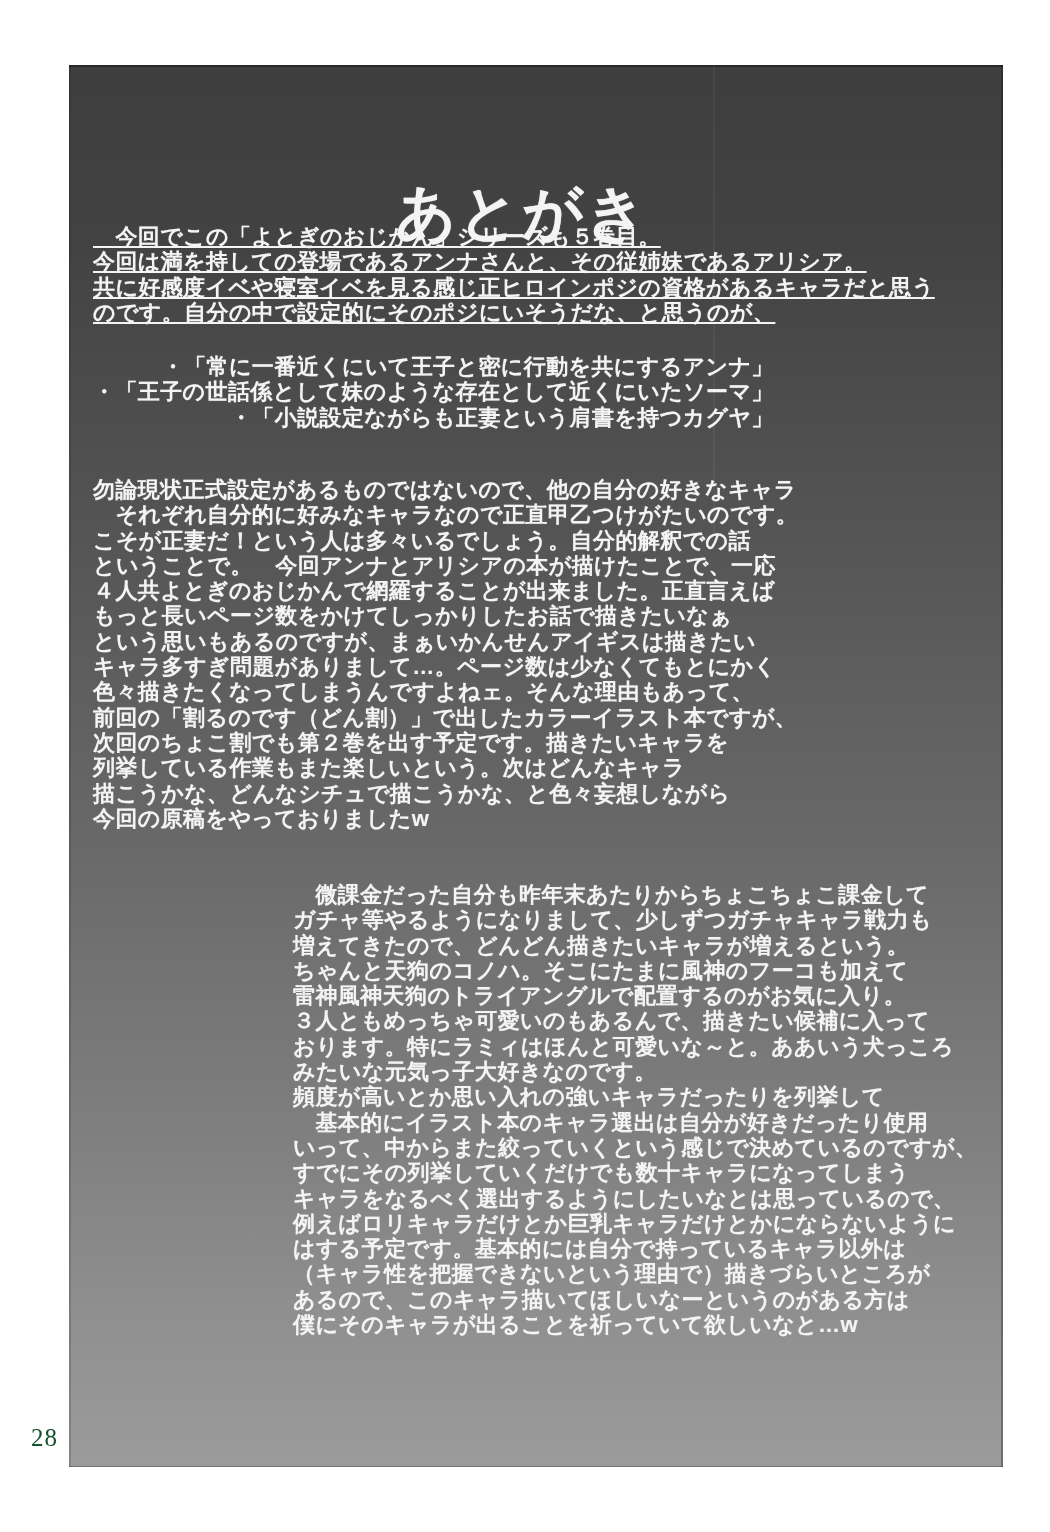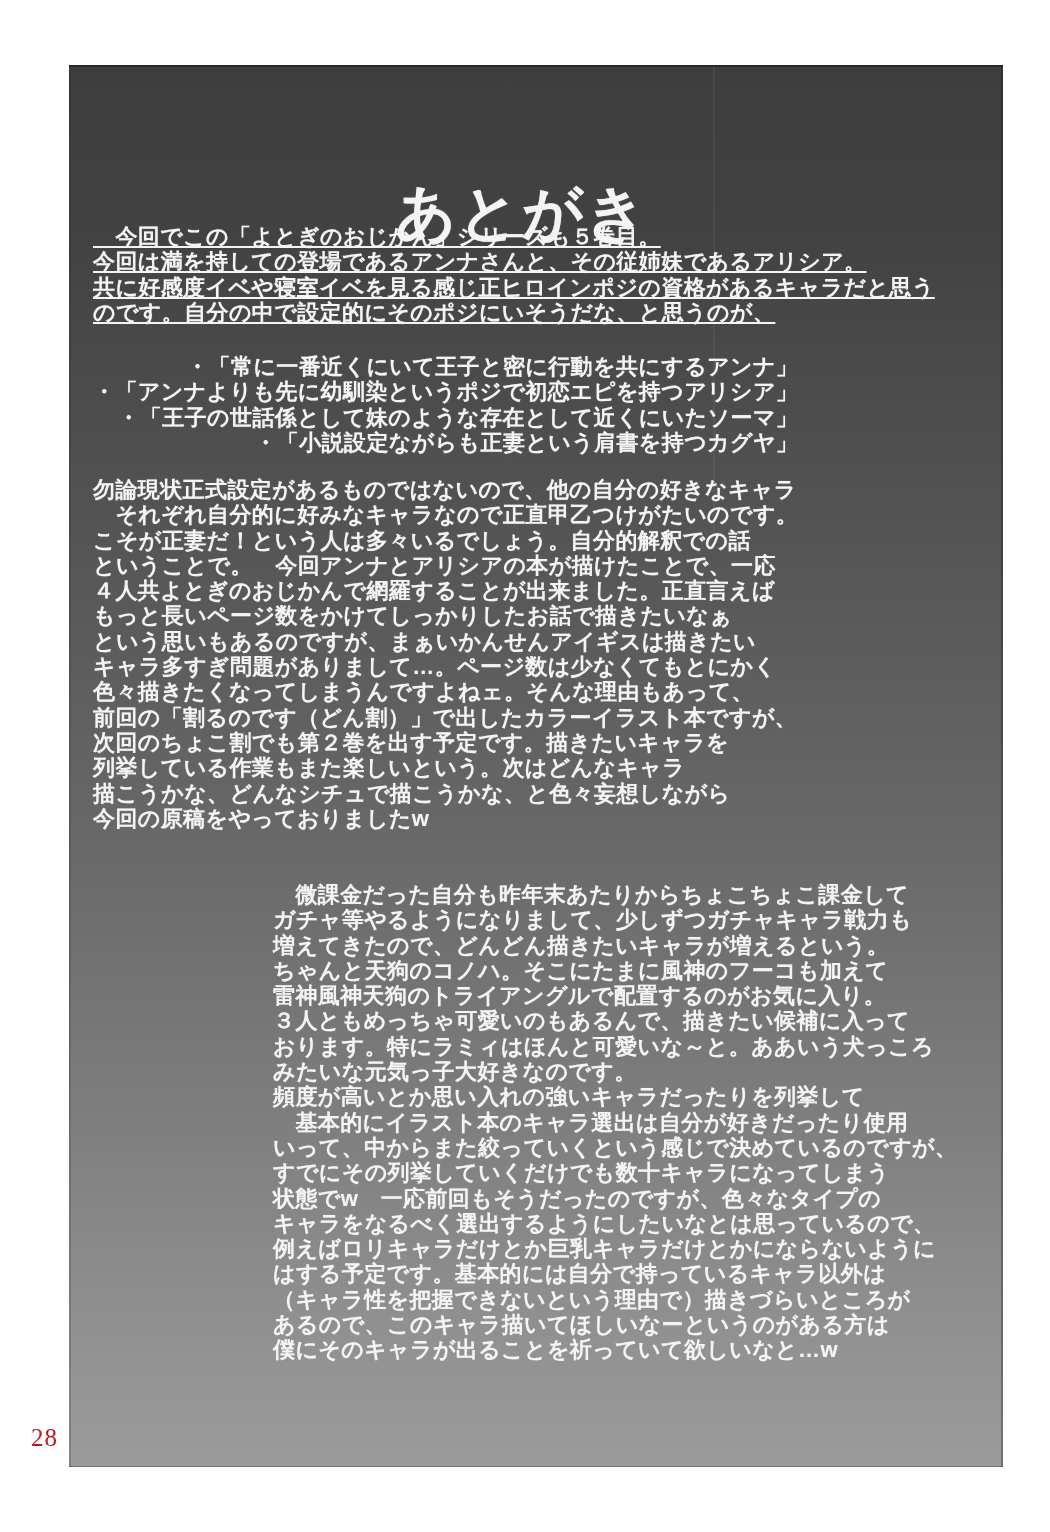--- a/index.html
+++ b/index.html
@@ -64,28 +64,28 @@
     font-size: 22px;
     font-weight: bold;
     line-height: 25.3px;
     letter-spacing: 0.4px;
     text-shadow: 0 0 1px rgba(255,255,255,0.35);
   }
   .txt div { white-space: pre; }
   .p1      { left: 24px;  top: 159px; text-decoration: underline; }
   .bullets { left: 24px;  top: 289px; text-align: right; }
   .p2      { left: 24px;  top: 412px; }
-  .p3      { left: 204px; top: 817px; }
+  .p3      { left: 224px; top: 817px; }
   .page-number {
     position: absolute;
     left: 31px;
     top: 1424px;
     font-family: "Liberation Serif", "DejaVu Serif", serif;
     font-size: 25px;
-    color: #b91c1c;
+    color: #14532d;
     letter-spacing: 1px;
   }
 </style>
 </head>
 <body>
 
 <div class="page">
   <div class="page-number">28</div>
 
   <div class="panel">
@@ -95,21 +95,20 @@
 
     <div class="txt p1">
         <div>　今回でこの「よとぎのおじかん」シリーズも５巻目。</div>
         <div>今回は満を持しての登場であるアンナさんと、その従姉妹であるアリシア。</div>
         <div>共に好感度イベや寝室イベを見る感じ正ヒロインポジの資格があるキャラだと思う</div>
         <div>のです。自分の中で設定的にそのポジにいそうだな、と思うのが、</div>
       </div>
 
     <div class="txt bullets">
         <div>・「常に一番近くにいて王子と密に行動を共にするアンナ」</div>
-        <div>・「アンナよりも先に幼馴染というポジで初恋エピを持つアリシア」</div>
         <div>・「王子の世話係として妹のような存在として近くにいたソーマ」</div>
         <div>・「小説設定ながらも正妻という肩書を持つカグヤ」</div>
       </div>
 
     <div class="txt p2">
         <div>勿論現状正式設定があるものではないので、他の自分の好きなキャラ</div>
         <div>　それぞれ自分的に好みなキャラなので正直甲乙つけがたいのです。</div>
         <div>こそが正妻だ！という人は多々いるでしょう。自分的解釈での話</div>
         <div>ということで。　今回アンナとアリシアの本が描けたことで、一応</div>
         <div>４人共よとぎのおじかんで網羅することが出来ました。正直言えば</div>
@@ -130,21 +129,20 @@
         <div>増えてきたので、どんどん描きたいキャラが増えるという。</div>
         <div>ちゃんと天狗のコノハ。そこにたまに風神のフーコも加えて</div>
         <div>雷神風神天狗のトライアングルで配置するのがお気に入り。</div>
         <div>３人ともめっちゃ可愛いのもあるんで、描きたい候補に入って</div>
         <div>おります。特にラミィはほんと可愛いな～と。ああいう犬っころ</div>
         <div>みたいな元気っ子大好きなのです。</div>
         <div>頻度が高いとか思い入れの強いキャラだったりを列挙して</div>
         <div>　基本的にイラスト本のキャラ選出は自分が好きだったり使用</div>
         <div>いって、中からまた絞っていくという感じで決めているのですが、</div>
         <div>すでにその列挙していくだけでも数十キャラになってしまう</div>
-        <div>状態でw　一応前回もそうだったのですが、色々なタイプの</div>
         <div>キャラをなるべく選出するようにしたいなとは思っているので、</div>
         <div>例えばロリキャラだけとか巨乳キャラだけとかにならないように</div>
         <div>はする予定です。基本的には自分で持っているキャラ以外は</div>
         <div>（キャラ性を把握できないという理由で）描きづらいところが</div>
         <div>あるので、このキャラ描いてほしいなーというのがある方は</div>
         <div>僕にそのキャラが出ることを祈っていて欲しいなと…w</div>
       </div>
   </div>
 </div>
 

